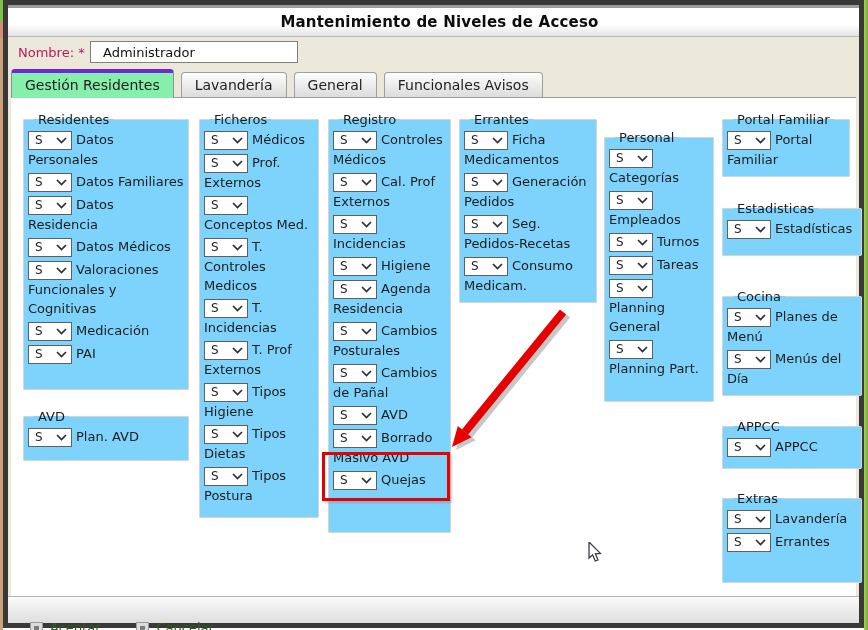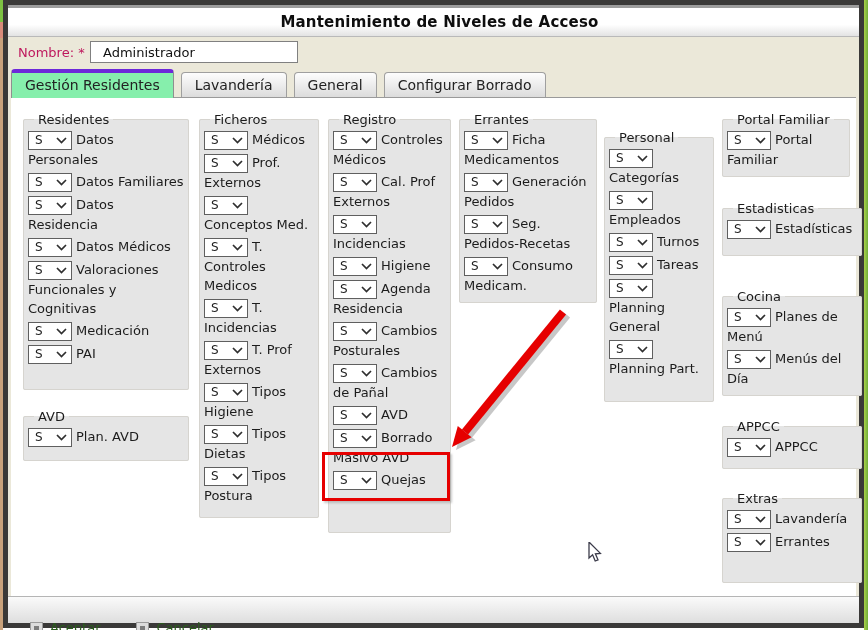--- a/index.html
+++ b/index.html
@@ -32,21 +32,21 @@
   .tab{height:24px;line-height:24px;padding:0 13px;margin-right:7px;font-size:14px;color:#222;
     border:1px solid #9f9f9f;border-bottom:none;border-radius:4px 4px 0 0;
     background:linear-gradient(#fdfdfd,#dcdcdc);cursor:default;}
   .tab.active{height:25px;line-height:24px;background:#86efac;
     border:1px solid #8f8f8f;border-bottom:none;border-top:4px solid #6d28d9;
     margin-bottom:-1px;position:relative;z-index:4;}
   
   .tab-content{position:absolute;left:3px;right:3px;top:92px;bottom:26px;background:#fff;
     border-top:1px solid #9a9a9a;}
   fieldset{position:absolute;margin:0;padding:1px 4px 4px 4px;border:1px solid #d6d4cf;
-    border-radius:2px;background:#e5e5e5;box-sizing:border-box;}
+    border-radius:2px;background:#7dd3fc;box-sizing:border-box;}
   legend{font-size:13px;color:#1c1c1c;padding:0 4px;margin-left:6px;}
   .item{font-size:13px;color:#1c1c1c;line-height:19px;margin:2px 0 3px 0;}
   .sel{display:inline-flex;align-items:center;justify-content:space-between;
     width:44px;height:19px;border:1px solid #5f5f5f;background:#fff;
     vertical-align:middle;padding:0 4px 0 6px;box-sizing:border-box;margin-right:4px;cursor:default;}
   .selv{font-size:12px;color:#1c1c1c;}
   .chev{display:block;}
   
   .footer{position:absolute;left:0;right:0;bottom:0;height:26px;
     background:linear-gradient(#fafafa,#dedede);border-top:1px solid #b5b5b5;
@@ -77,21 +77,21 @@
 
   <div class="name-row">
     <label>Nombre: *</label>
     <input type="text" value="Administrador" style="">
   </div>
 
   <div class="tab-strip">
       <div class="tab active">Gestión Residentes</div>
       <div class="tab">Lavandería</div>
       <div class="tab">General</div>
-      <div class="tab">Configurar Borrado</div>
+      <div class="tab">Funcionales Avisos</div>
     </div>
 
   <div class="tab-content">
       <fieldset id="fs-residentes" style="left: 12px; top: 14px; width: 166px; min-height: 278px;">
         <legend>Residentes</legend>
         <div class="item"><span class="sel">
             <span class="selv">S</span>
             <svg class="chev" width="11" height="7" viewBox="0 0 11 7">
               <polyline points="1,1 5.5,5.5 10,1" fill="none" stroke="#2f2f2f" stroke-width="1.7"></polyline>
             </svg>

